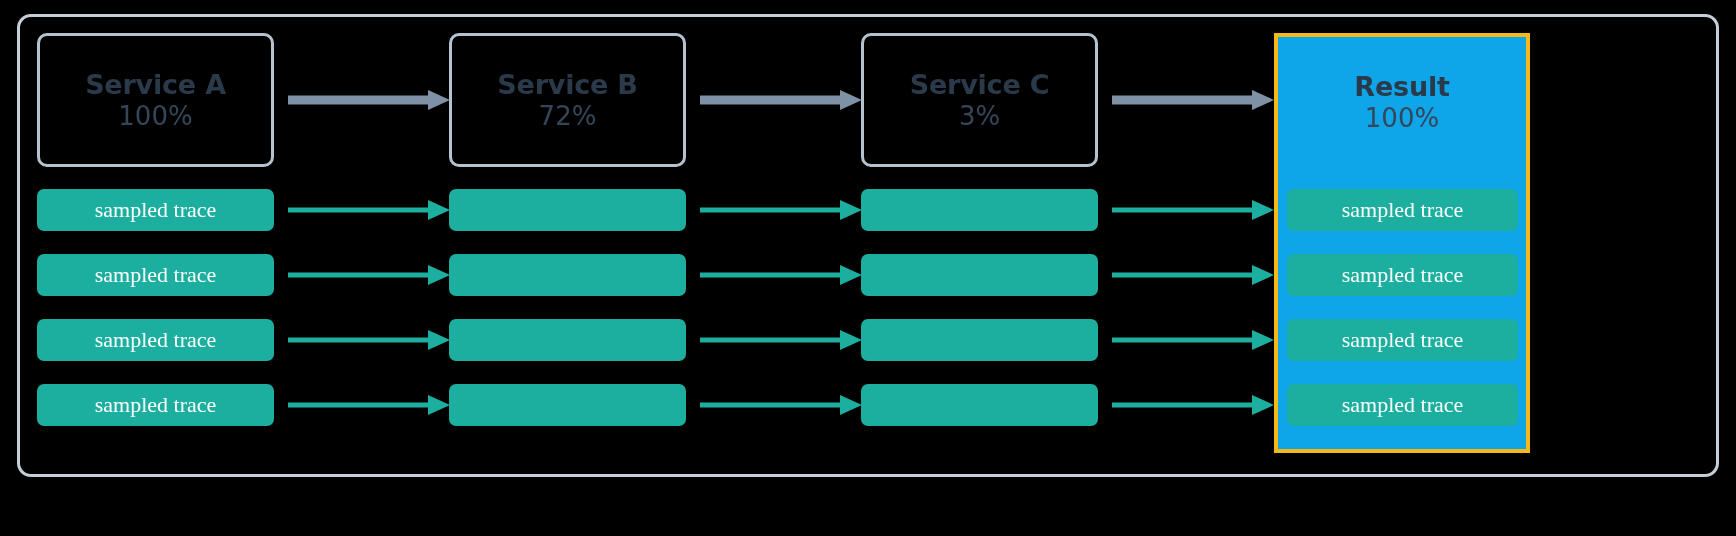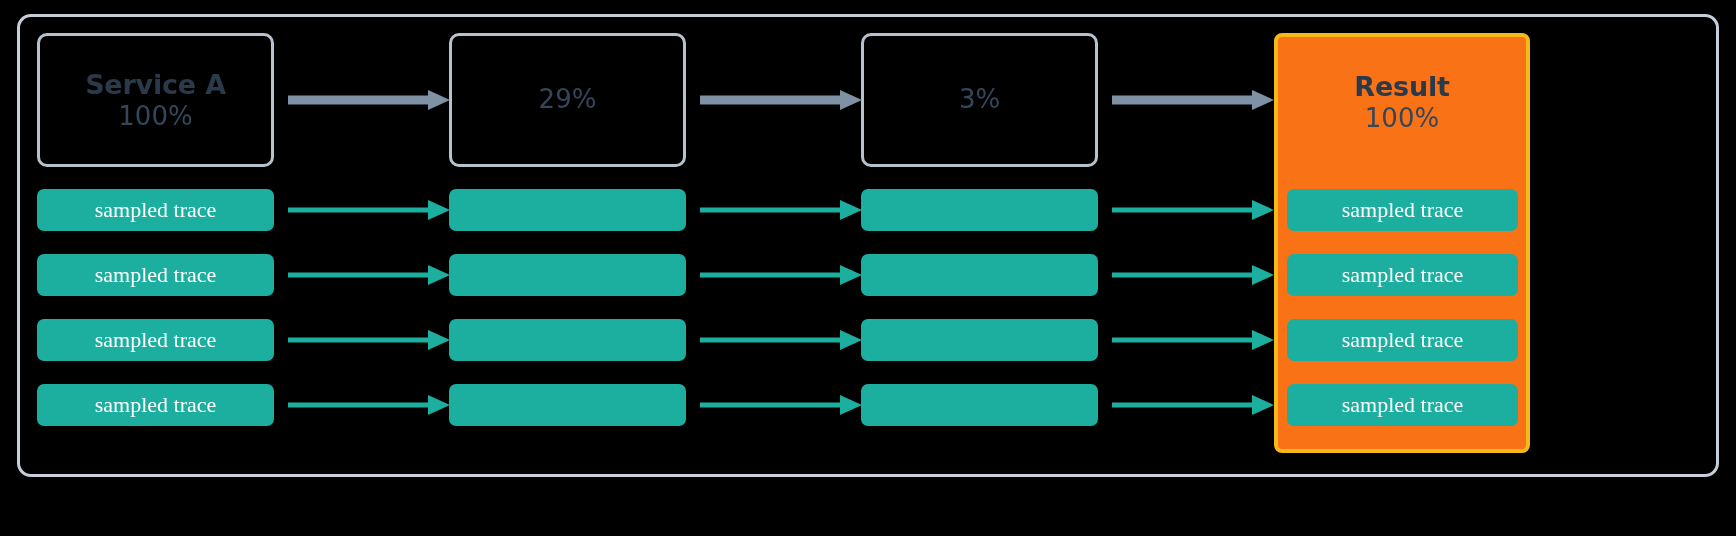--- a/index.html
+++ b/index.html
@@ -78,22 +78,22 @@
 
   
   .result-panel {
     position: absolute;
     left: 1274px;
     top: 33px;
     width: 256px;
     height: 420px;
     box-sizing: border-box;
     border: 4px solid #f5b919;
-    border-radius: 8px;
-    background: #f97316;
+    border-radius: 0;
+    background: #0ea5e9;
   }
   .result-header {
     position: absolute;
     left: 0;
     top: 0;
     width: 100%;
     height: 130px;
     display: flex;
     flex-direction: column;
     align-items: center;
@@ -159,24 +159,26 @@
 <div id="diagram">
 
   <div class="outer-frame"></div>
 
   <div class="service-box" style="left:37px;">
     <div class="service-name">Service A</div>
     <div class="service-pct">100%</div>
   </div>
 
   <div class="service-box" style="left:449px;">
-    <div class="service-pct">29%</div>
+    <div class="service-name">Service B</div>
+    <div class="service-pct">72%</div>
   </div>
 
   <div class="service-box" style="left:861px;">
+    <div class="service-name">Service C</div>
     <div class="service-pct">3%</div>
   </div>
 
   <div class="result-panel">
     <div class="result-header">
       <div class="result-name">Result</div>
       <div class="result-pct">100%</div>
     </div>
 
     <div class="trace-bar result-trace" style="top:152px;">

